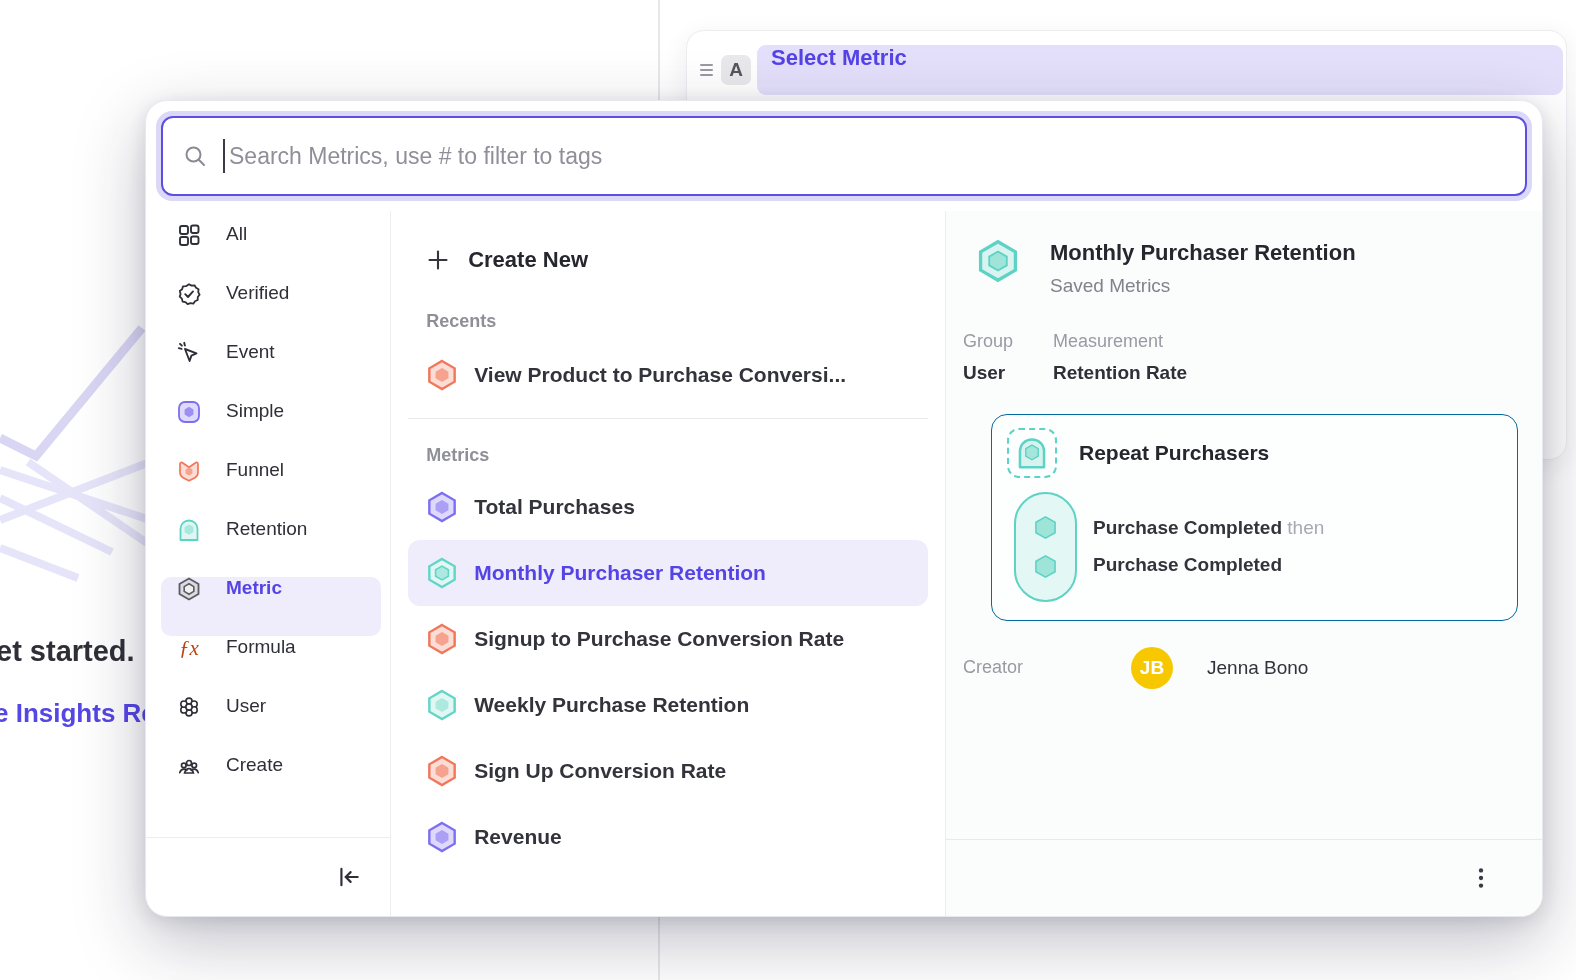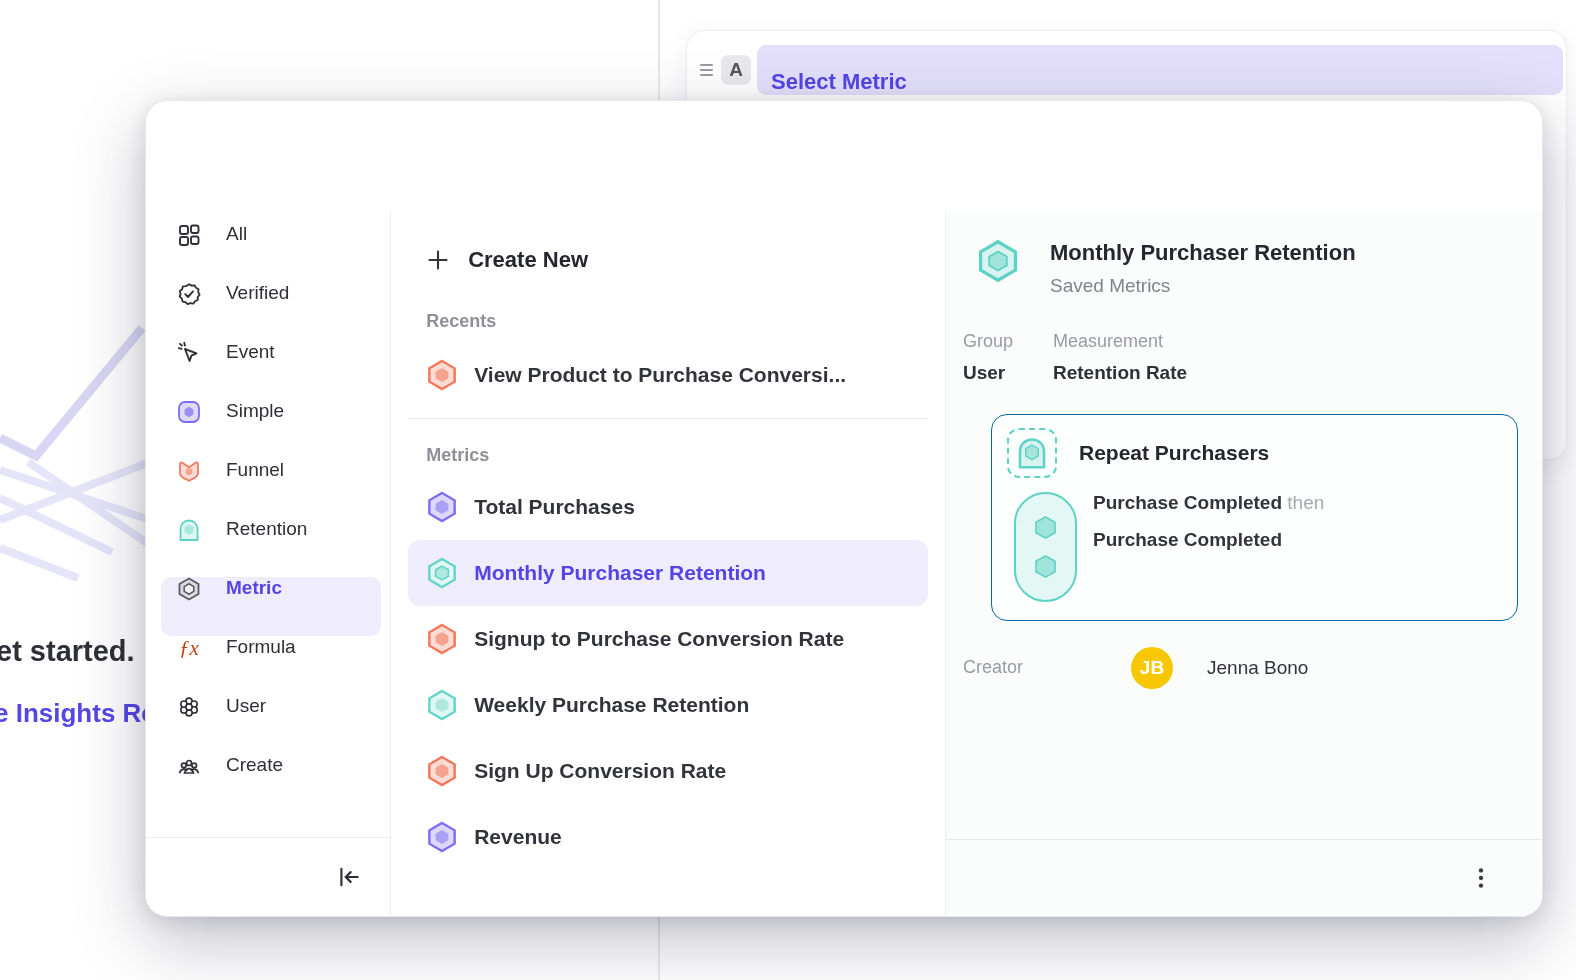--- a/index.html
+++ b/index.html
@@ -15,21 +15,21 @@
 
   
   .sm-card { position:absolute; left:686px; top:30px; width:881px; height:430px;
     background:#ffffff; border:1px solid #ececf1; border-radius:18px;
     box-shadow:0 6px 24px rgba(40,40,70,.08); }
   .sm-row { position:absolute; left:8px; top:14px; height:50px; display:flex; align-items:center; }
   .sm-grip { width:22px; display:flex; flex-direction:column; gap:3px; align-items:center; margin-right:4px; }
   .sm-grip span { display:block; width:13px; height:2px; background:#9a9aa4; border-radius:1px; }
   .sm-badge { width:30px; height:30px; border-radius:7px; background:#e9e9ec; color:#55555e;
     font-size:19px; font-weight:700; display:flex; align-items:center; justify-content:center; margin-right:6px; }
-  .sm-pill { width:806px; height:50px; background:#e4e0fb; border-radius:9px; display:flex; align-items:flex-end;
+  .sm-pill { width:806px; height:50px; background:#e4e0fb; border-radius:9px; display:flex; align-items:flex-start;
     padding-left:14px; font-size:22px; font-weight:600; color:#5444e6; }
 
   
   .modal { position:absolute; left:145px; top:100px; width:1398px; height:817px;
     background:#ffffff; border-radius:22px; border:1px solid #e7e7ee;
     box-shadow:0 24px 70px rgba(30,30,60,.28), 0 4px 18px rgba(30,30,60,.12); overflow:hidden; }
 
   
   .search-wrap { position:absolute; left:10px; top:10px; right:10px; height:90px;
     border-radius:16px; background:#dcd8f8; padding:5px; }
@@ -81,21 +81,21 @@
   .d-val { font-size:19px; font-weight:600; color:#2f2f38; margin-top:10px; }
   .d-card { margin-top:30px; background:#fdfffe; border:1px solid #0369a1; border-radius:16px;
     padding:13px 16px 18px 15px; width:527px;margin-left:28px; }
   .d-card-head { display:flex; align-items:center; gap:22px; }
   .dash-box { width:50px; height:50px; border:2px dashed #5ed2c5; border-radius:12px;
     display:flex; align-items:center; justify-content:center; }
   .d-card-title { font-size:21px; font-weight:700; color:#26262e; }
   .d-steps { display:flex; margin-top:14px; padding-left:7px; gap:16px; }
   .capsule { width:63px; height:110px; border:2px solid #5ed2c5; background:#e3f7f4; border-radius:34px;
     display:flex; flex-direction:column; align-items:center; justify-content:center; gap:12px; }
-  .step-lines { display:flex; flex-direction:column; gap:15px; }
+  .step-lines { display:flex; flex-direction:column; justify-content:center; gap:15px; }
   .step { font-size:19px; font-weight:600; color:#33333c; }
   .step .then { color:#a8a8b0; font-weight:500; }
   .d-creator { display:flex; align-items:center; margin-top:26px;gap:18px; }
   .d-creator .d-lab { width:150px; }
   .avatar { width:42px; height:42px; border-radius:50%; background:#f7c800; color:#ffffff;
     font-size:19px; font-weight:700; display:flex; align-items:center; justify-content:center; margin-right:16px; }
   .d-name { font-size:19px; color:#33333c; }
   .d-foot { position:absolute; left:0; right:0; bottom:0; height:77px; border-top:1px solid #e9e9ed;
     display:flex; align-items:center; justify-content:flex-end; padding-right:48px; }
   .kebab { cursor:pointer; }
@@ -137,20 +137,30 @@
         </span>
       <span class="sm-badge">A</span>
       <div class="sm-pill">
         <span>Select Metric</span>
       </div>
     </div>
   </div>
 
   <div class="modal">
 
+    <div class="search-wrap">
+      <div class="search-box">
+        <svg class="icon24" viewBox="0 0 24 24" width="26" height="26">
+          <circle cx="10.5" cy="10.5" r="7" fill="none" stroke="#8a8a94" stroke-width="2"></circle>
+          <line x1="15.8" y1="15.8" x2="21" y2="21" stroke="#8a8a94" stroke-width="2" stroke-linecap="round"></line>
+        </svg>
+        <span class="caret"></span>
+        <input type="text" value="" placeholder="Search Metrics, use # to filter to tags" style="">
+      </div>
+    </div>
 
     <div class="columns">
 
       <div class="side">
 
         <div class="side-item">
           <svg class="icon24" viewBox="0 0 24 24">
             <g fill="none" stroke="#2f2f38" stroke-width="1.9">
               <rect x="3" y="3" width="8" height="8" rx="2"></rect>
                 <rect x="14" y="2.5" width="7.5" height="7.5" rx="2"></rect>

